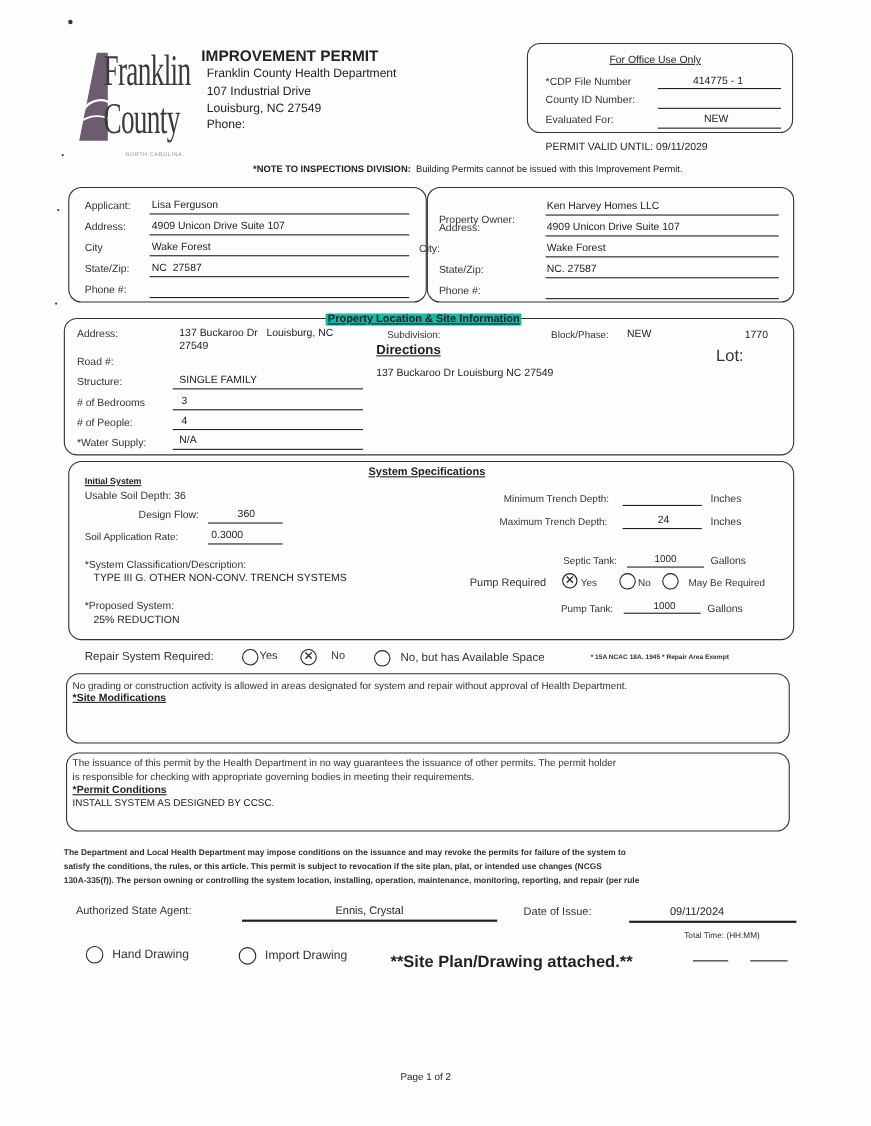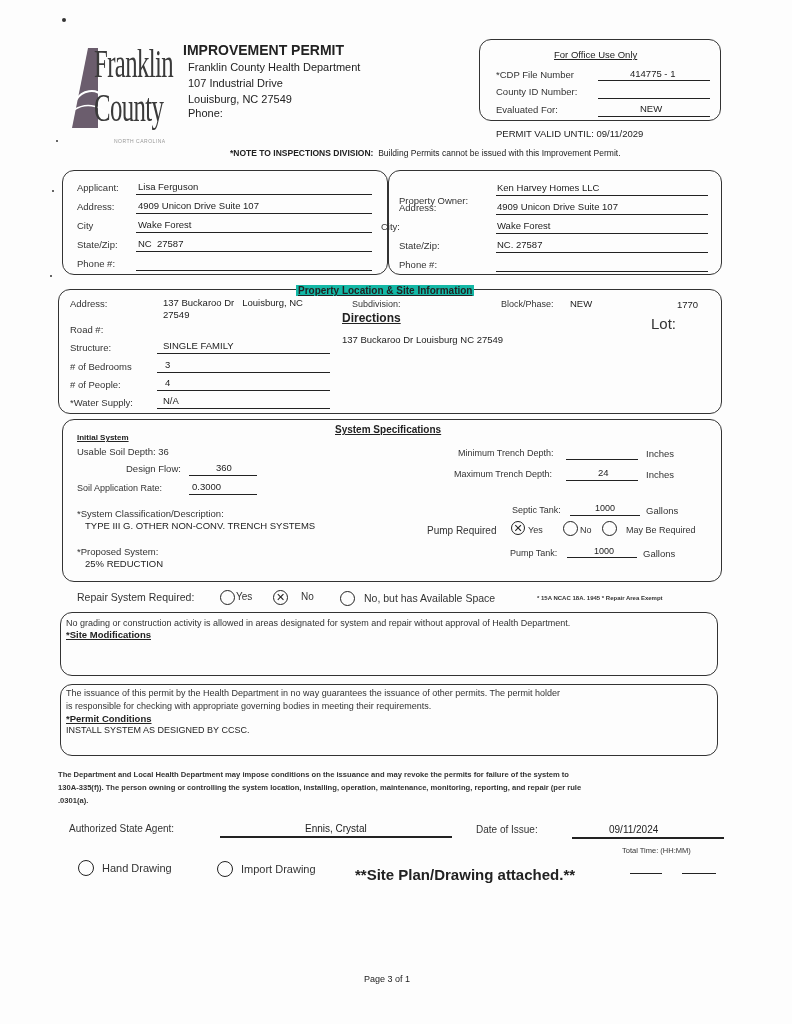--- a/index.html
+++ b/index.html
@@ -181,33 +181,33 @@
 <div class="abs" style="left:66px;top:629px;font-size:9.5px;font-weight:bold;text-decoration:underline;">*Site Modifications</div>
 
 <div class="box" style="left:60px;top:684px;width:658px;height:72px;"></div>
 <div class="lbl" style="left:66px;top:688px;font-size:9px;">The issuance of this permit by the Health Department in no way guarantees the issuance of other permits.  The permit holder</div>
 <div class="lbl" style="left:66px;top:701px;font-size:9px;">is responsible for checking with appropriate governing bodies in meeting their requirements.</div>
 <div class="abs" style="left:66px;top:713px;font-size:9.5px;font-weight:bold;text-decoration:underline;">*Permit Conditions</div>
 <div class="val" style="left:66px;top:725px;font-size:9px;">INSTALL SYSTEM AS DESIGNED BY CCSC.</div>
 
 <div class="abs" style="left:58px;top:768px;font-size:7.6px;font-weight:bold;line-height:13px;color:#333;white-space:nowrap;">
   <div>The Department and Local Health Department may impose conditions on the issuance and may revoke the permits for failure of the system to</div>
+  <div>satisfy the conditions, the rules, or this article. This permit is subject to revocation if the site plan, plat, or intended use changes (NCGS</div>
   <div>130A-335(f)). The person owning or controlling the system location, installing, operation, maintenance, monitoring, reporting, and repair (per rule</div>
-  <div>.0301(a).</div>
 </div>
 
 <div class="lbl" style="left:69px;top:823px;font-size:10px;">Authorized State Agent:</div>
 <div class="val" style="left:305px;top:823px;font-size:10px;">Ennis, Crystal</div>
 <div class="uline" style="left:220px;top:836px;width:232px;border-bottom-width:2px;"></div>
 <div class="lbl" style="left:476px;top:824px;font-size:10px;">Date of Issue:</div>
 <div class="val" style="left:609px;top:824px;font-size:10px;">09/11/2024</div>
 <div class="uline" style="left:572px;top:837px;width:152px;border-bottom-width:2px;"></div>
 <div class="lbl" style="left:622px;top:846px;font-size:7.5px;">Total Time: (HH:MM)</div>
 
 <div class="radio" style="left:78px;top:860px;width:16px;height:16px;"></div>
 <div class="lbl" style="left:102px;top:862px;font-size:11px;">Hand Drawing</div>
 <div class="radio" style="left:217px;top:861px;width:16px;height:16px;"></div>
 <div class="lbl" style="left:241px;top:863px;font-size:11px;">Import Drawing</div>
 <div class="abs" style="left:355px;top:866px;font-size:15px;font-weight:bold;">**Site Plan/Drawing attached.**</div>
 <div class="uline" style="left:630px;top:873px;width:32px;"></div>
 <div class="uline" style="left:682px;top:873px;width:34px;"></div>
 
-<div class="abs" style="left:364px;top:974px;font-size:9px;">Page 3 of 1</div>
+<div class="abs" style="left:364px;top:974px;font-size:9px;">Page 1 of 2</div>
 
 </body></html>

